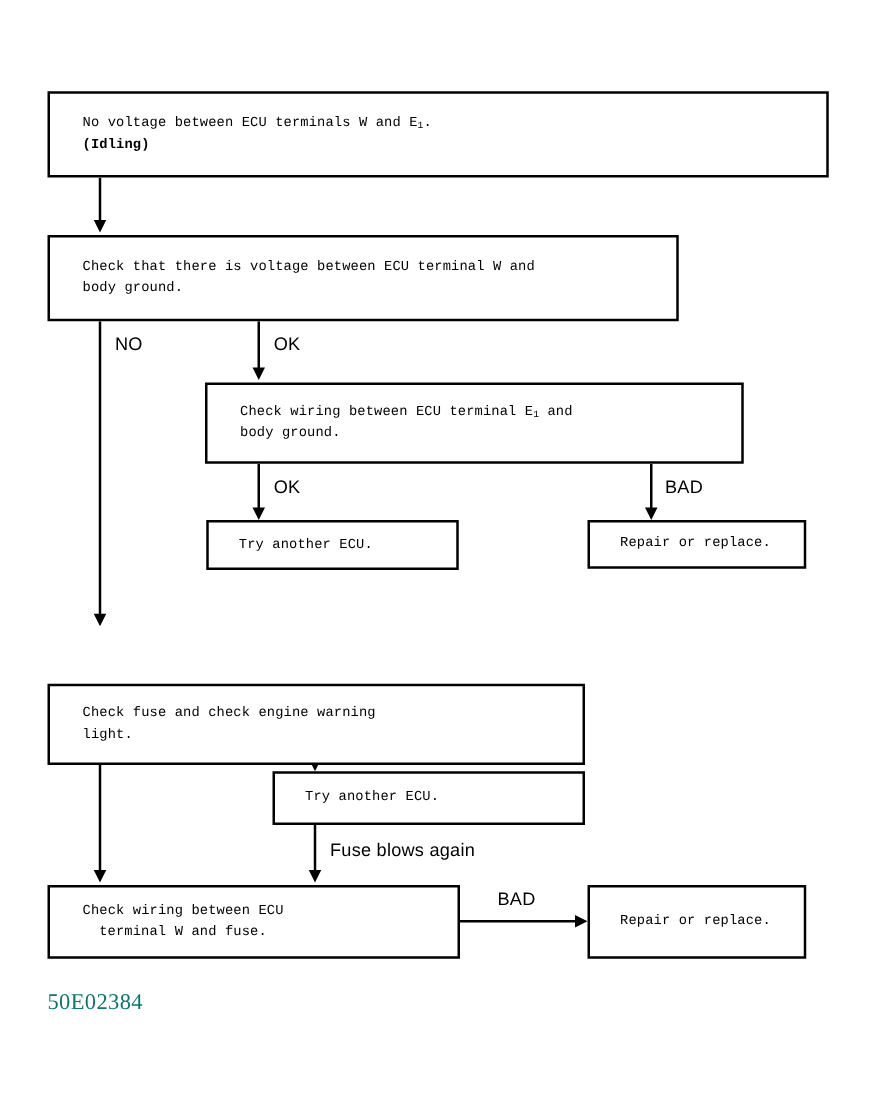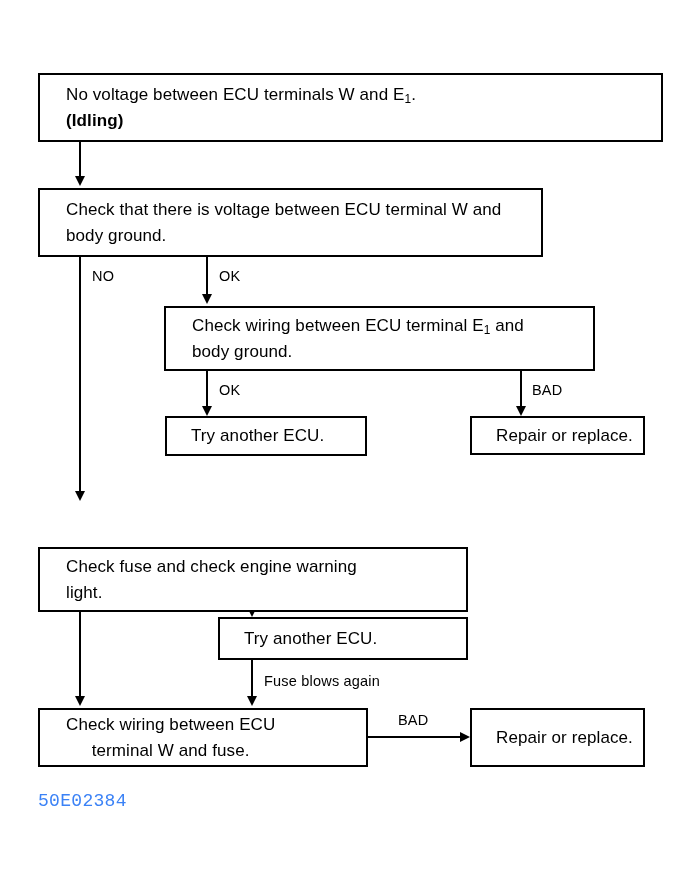--- a/index.html
+++ b/index.html
@@ -26,24 +26,25 @@
     border: 2px solid #000000;
     background: #ffffff;
     display: flex;
     align-items: center;
     z-index: 3;
   }
   .node .txt {
     display: block;
     padding-left: 26px;
     padding-right: 10px;
-    font-size: 17px;
+    font-size: 11px;
     line-height: 1.52;
     letter-spacing: .1px;
     white-space: pre-line;
+    font-family: Liberation Mono, monospace;
   }
   .node.narrow .txt {
     padding-left: 24px;
   }
   .node .txt .bold {
     font-weight: bold;
     margin-top: 40px;
   }
   sub {
     font-size: 70%;
@@ -87,24 +88,24 @@
     position: absolute;
     font-size: 14.5px;
     line-height: 1;
     white-space: nowrap;
     z-index: 2;
     letter-spacing: .2px;
   }
   
   #caption {
     position: absolute;
-    font-family: Liberation Mono, monospace;
+    font-family: Liberation Serif, serif;
     font-size: 18px;
     letter-spacing: .3px;
-    color: #3b82f6;
+    color: #0f766e;
   }
 </style>
 </head>
 <body>
 
 <div id="page">
 
   <div class="node" style="left:38px; top:73px; width:625px; height:69px;">
     <span class="txt"><span>No voltage between ECU terminals W and E</span><sub>1</sub><span>.</span><br><span class="bold">(Idling)</span></span>
   </div>

